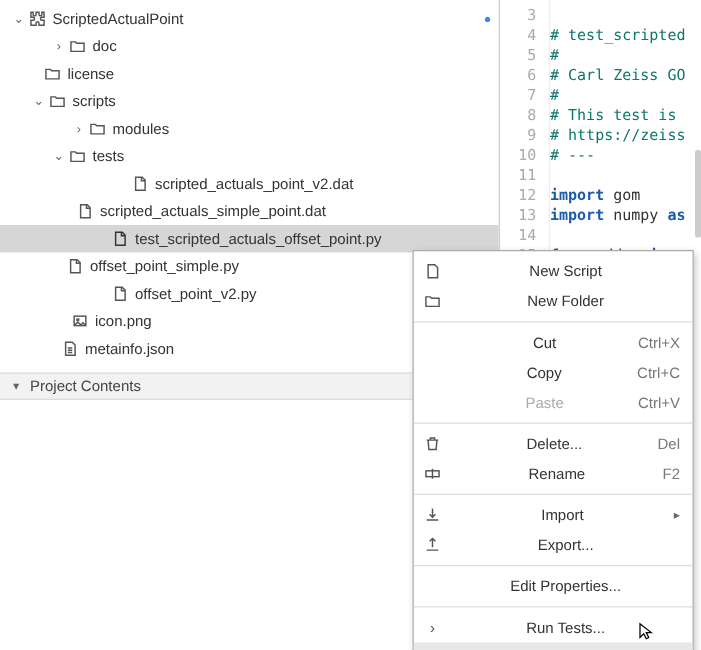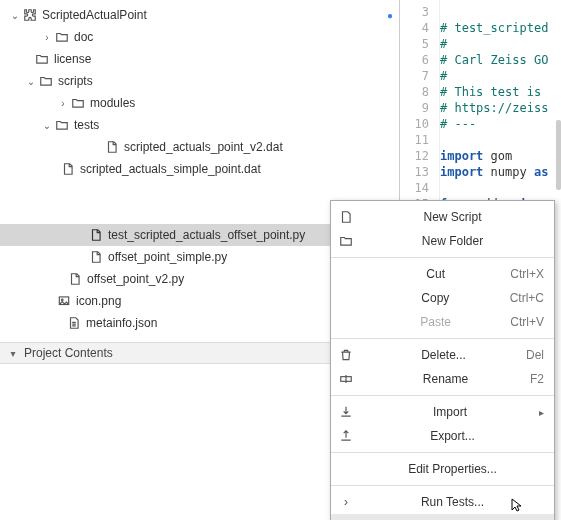--- a/index.html
+++ b/index.html
@@ -65,21 +65,20 @@
   }
   .tree-row {
     display: flex;
     align-items: center;
     height: 22px;
     padding-right: 6px;
     white-space: nowrap;
   }
   .tree-row.selected {
     background: #d6d6d6;
-    margin-top: 44px;
   }
   .arrow {
     width: 14px;
     text-align: center;
     color: #666;
     font-size: 10px;
     cursor: pointer;
   }
   .icon {
     width: 16px;
@@ -245,52 +244,52 @@
     <div class="tree-row selected" style="padding-left:88px">
       <span class="icon">
           <svg width="14" height="14" viewBox="0 0 24 24" fill="none" stroke="#333" stroke-width="2">
             <path d="M6 3h9l4 4v14H6z"></path>
             <path d="M14 3v5h5"></path>
           </svg>
         </span>
       <span class="label">test_scripted_actuals_offset_point.py</span>
     </div>
 
+    <div class="tree-row" style="padding-left:52px">
+      <span class="icon">
+          <svg width="14" height="14" viewBox="0 0 24 24" fill="none" stroke="#555" stroke-width="2">
+            <path d="M6 3h9l4 4v14H6z"></path>
+            <path d="M14 3v5h5"></path>
+          </svg>
+        </span>
+      <span class="label">offset_point_simple.py</span>
+    </div>
+
     <div class="tree-row" style="padding-left:88px">
-      <span class="icon">
-          <svg width="14" height="14" viewBox="0 0 24 24" fill="none" stroke="#555" stroke-width="2">
-            <path d="M6 3h9l4 4v14H6z"></path>
-            <path d="M14 3v5h5"></path>
-          </svg>
-        </span>
-      <span class="label">offset_point_simple.py</span>
-    </div>
-
-    <div class="tree-row" style="padding-left:67px">
       <span class="icon">
           <svg width="14" height="14" viewBox="0 0 24 24" fill="none" stroke="#555" stroke-width="2">
             <path d="M6 3h9l4 4v14H6z"></path>
             <path d="M14 3v5h5"></path>
           </svg>
         </span>
       <span class="label">offset_point_v2.py</span>
     </div>
 
     <div class="tree-row" style="padding-left:56px">
       <span class="icon">
           <svg width="14" height="14" viewBox="0 0 24 24" fill="none" stroke="#555" stroke-width="2">
             <rect x="4" y="5" width="16" height="13"></rect>
             <circle cx="9" cy="10" r="1.5"></circle>
             <path d="M4 18l5-5 4 4 3-3 4 4"></path>
           </svg>
         </span>
       <span class="label">icon.png</span>
     </div>
 
-    <div class="tree-row" style="padding-left:66px">
+    <div class="tree-row" style="padding-left:48px">
       <span class="icon">
           <svg width="14" height="14" viewBox="0 0 24 24" fill="none" stroke="#555" stroke-width="2">
             <path d="M6 3h9l4 4v14H6z"></path>
             <path d="M9 14h6M9 17h6M9 11h6"></path>
           </svg>
         </span>
       <span class="label">metainfo.json</span>
     </div>
 
   </div>

